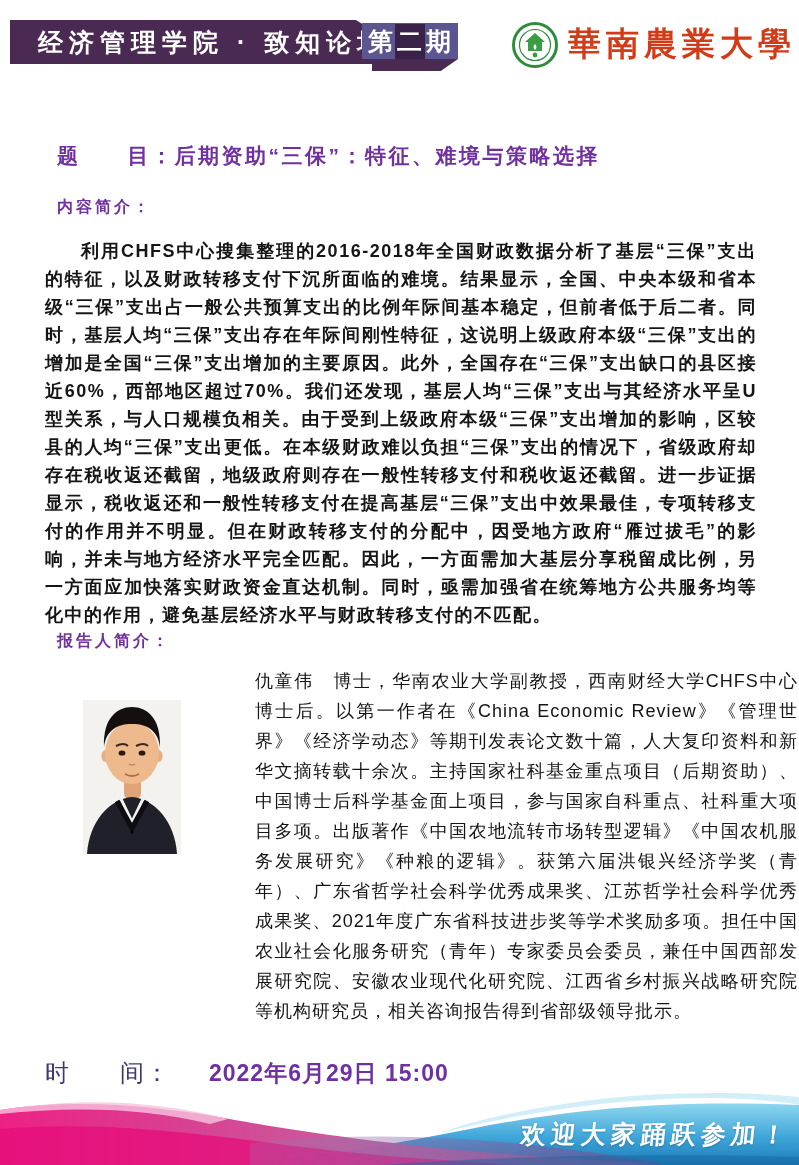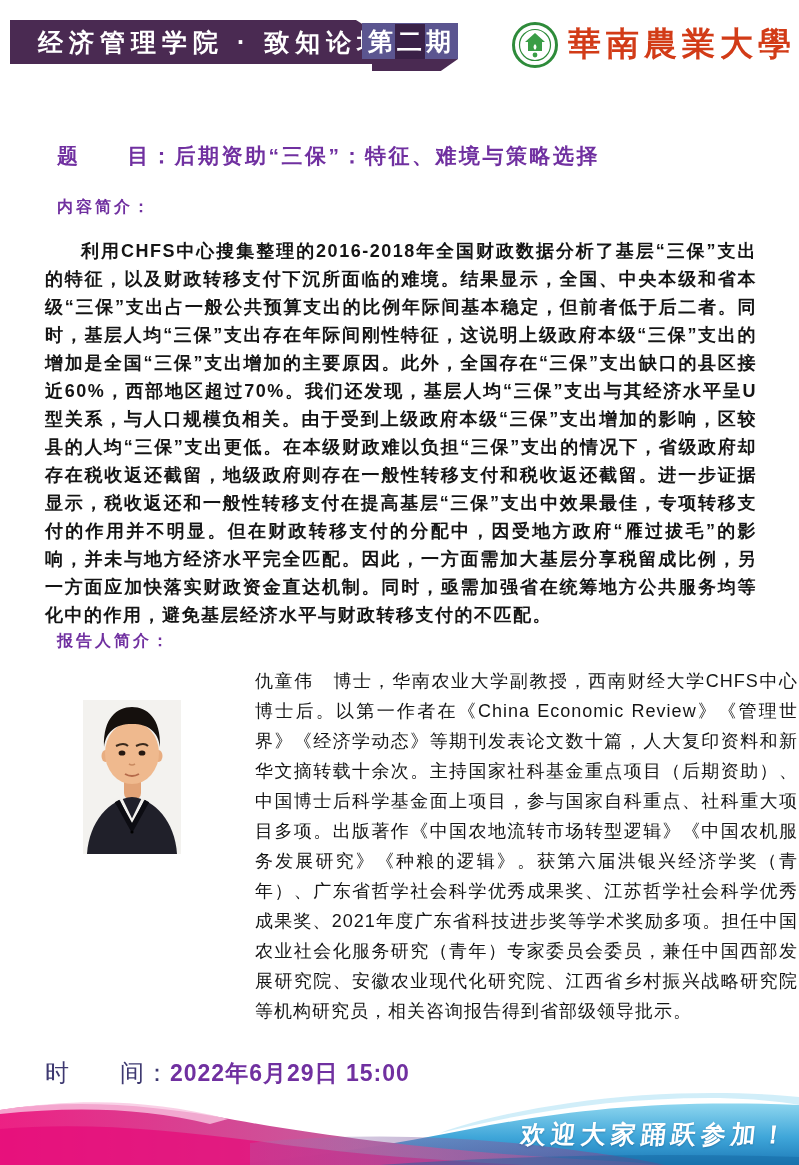--- a/index.html
+++ b/index.html
@@ -33,21 +33,21 @@
                  text-align:justify;text-indent:2em;}
   .bio-body{position:absolute;left:215px;top:666px;width:543px;color:#151515;
             font-size:18px;font-weight:normal;line-height:30px;letter-spacing:1px;
             text-align:justify;margin-left:40px;}
   .photo{position:absolute;left:83px;top:700px;width:98px;height:154px;}
 
   
   .when{position:absolute;left:45px;top:1057px;white-space:nowrap;}
   .where{position:absolute;left:427px;top:1057px;white-space:nowrap;}
   .meta-label{color:#3d3870;font-size:24px;font-weight:normal;letter-spacing:1px;}
-  .meta-value{color:#7030a0;font-size:23px;font-weight:bold;letter-spacing:1px;}
+  .meta-value{color:#7030a0;font-size:23px;font-weight:bold;letter-spacing:1px;margin-left:39px;}
 
   
   .ribbon{position:absolute;left:0;bottom:0;width:799px;height:72px;}
   .welcome{position:absolute;right:8px;bottom:14px;color:#ffffff;font-size:25px;font-weight:bold;
            letter-spacing:5px;transform:skewX(-6deg);white-space:nowrap;z-index:5;
            text-shadow:0 1px 2px rgba(0,60,110,.35);}
 </style>
 </head>
 <body>
 

